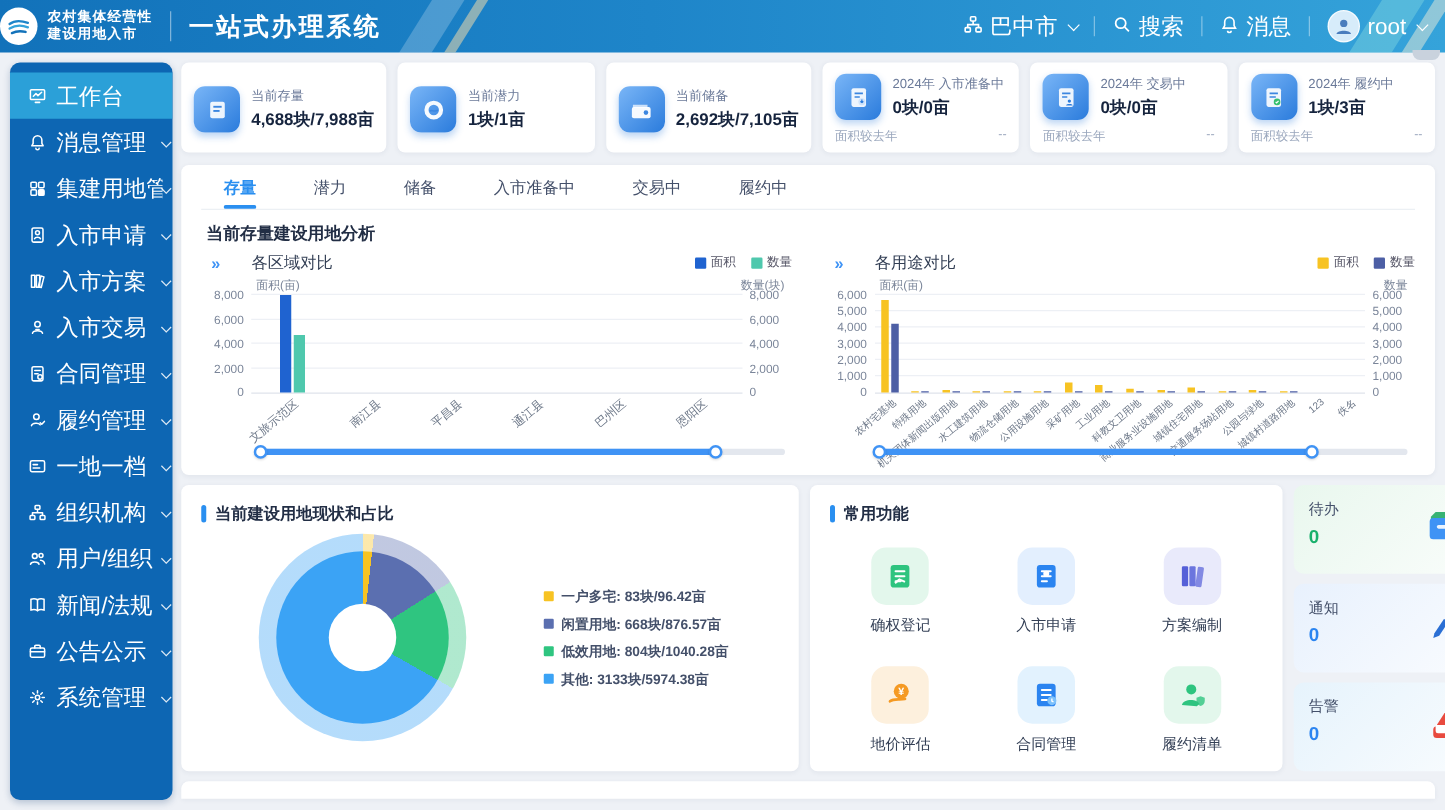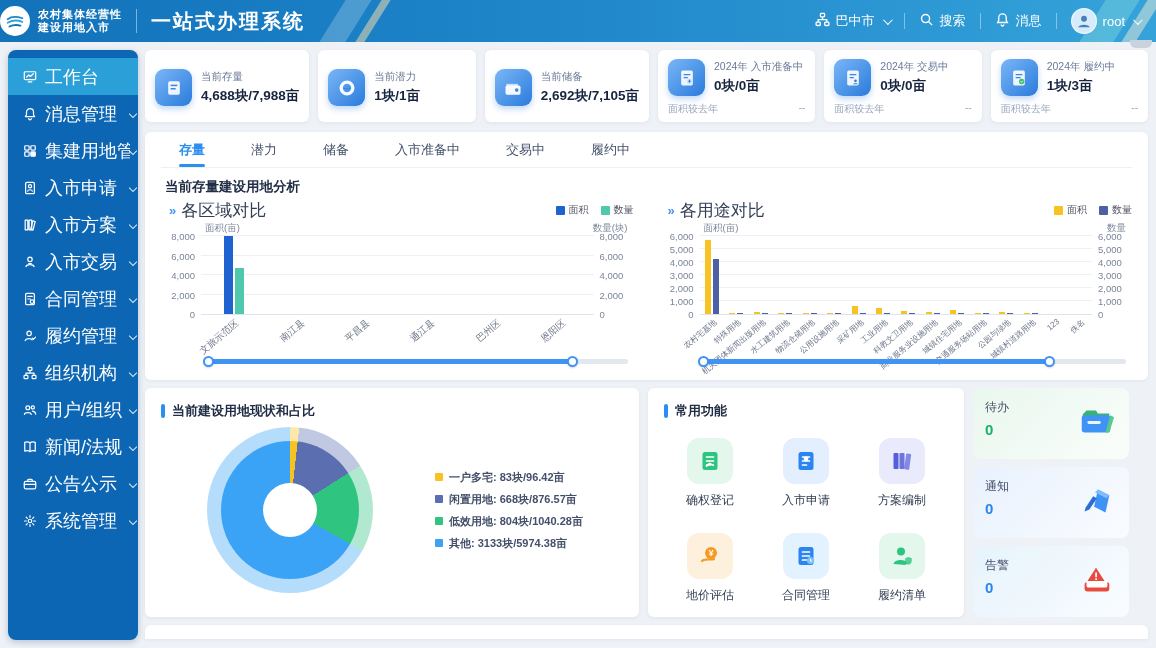--- a/index.html
+++ b/index.html
@@ -13,21 +13,21 @@
   .hdr-stripe { position:absolute; top:-10px; height:70px; transform:skewX(-32deg); pointer-events:none;}
   .s1 { left:330px; width:26px; background:rgba(255,255,255,.22);}
   .s2 { left:366px; width:9px; background:rgba(255,226,170,.5);}
   .s3 { left:1090px; width:34px; background:rgba(150,230,225,.35);}
   .s4 { left:1132px; width:14px; background:rgba(255,244,214,.45);}
   .brand { display:flex; align-items:center; }
   .logo { width:30px; height:30px; border-radius:50%; background:#fff; display:flex; align-items:center; justify-content:center; margin-right:8px; flex:none;}
   .brand-text { display:flex; flex-direction:column; font-size:11px; font-weight:bold; line-height:13px; letter-spacing:1px;}
   .brand-div { width:1px; height:24px; background:rgba(255,255,255,.45); margin:0 14px;}
   h1 { font-size:20px; font-weight:bold; letter-spacing:2px; white-space:nowrap;}
-  .header-right { display:flex; align-items:center; padding-right:16px; font-size:13px; z-index:2;}
+  .header-right { display:flex; align-items:center; padding-right:16px; font-size:18px; z-index:2;}
   .hitem { display:flex; align-items:center; gap:6px; cursor:pointer; white-space:nowrap;}
   .hsep { width:1px; height:16px; background:rgba(255,255,255,.4); margin:0 14px;}
   .chev { display:inline-block; width:7px; height:7px; border-right:1.6px solid currentColor; border-bottom:1.6px solid currentColor; transform:rotate(45deg) translateY(-2px); margin-left:2px;}
   .avatar { width:26px; height:26px; border-radius:50%; background:#d7ecfa; display:flex; align-items:center; justify-content:center; border:1.5px solid rgba(255,255,255,.8);}
   .collapse-handle { position:absolute; right:4px; top:40px; width:22px; height:8px; background:#c9d2dd; border-radius:0 0 6px 6px; z-index:11;}
 
   
   aside { position:absolute; left:8px; top:50px; width:130px; height:590px; background:#0d66b3;
     border-radius:8px; padding-top:8px; overflow:hidden; box-shadow:0 2px 6px rgba(20,60,110,.25);}
   .sb-item { display:flex; align-items:center; height:37px; padding:0 0 0 14px; color:#fff; font-size:18px; cursor:pointer; position:relative;}
@@ -56,21 +56,21 @@
   .analysis-card { margin-top:10px; height:248px; padding:0 16px 8px 16px;}
   .tabbar { display:flex; gap:46px; height:36px; align-items:center; border-bottom:1px solid #ecf0f4; padding-left:18px;}
   .tab { font-size:13px; color:#44506a; cursor:pointer; position:relative; height:100%; display:flex; align-items:center;}
   .tab.active { color:#2a8ff0; font-weight:bold;}
   .tab.active::after { content:""; position:absolute; bottom:0; left:50%; transform:translateX(-50%); width:26px; height:3px; border-radius:2px; background:#2a8ff0;}
   .an-title { font-size:13.5px; font-weight:bold; color:#222e45; margin:10px 0 2px 4px;}
   .charts { display:flex; gap:26px; }
   .chart { flex:1; min-width:0; }
   .ch-head { display:flex; align-items:center; height:24px; }
   .ch-arrows { color:#3f93f5; font-size:13px; font-weight:bold; margin:0 5px 0 8px;}
-  .ch-title { font-size:17px; color:#333f55;}
+  .ch-title { font-size:13px; color:#333f55;margin-left:20px;}
   .ch-legend { margin-left:auto; display:flex; gap:12px; font-size:10px; color:#556; align-items:center;}
   .lg-item { display:flex; align-items:center; gap:4px; cursor:pointer;}
   .lg-item i { width:9px; height:9px; border-radius:1px; display:inline-block;}
   .ch-axnames { display:flex; justify-content:space-between; font-size:9.5px; color:#7a8599; padding:0 6px 2px 44px; height:15px;}
   .ch-body { display:flex; }
   .ch-yaxis { width:40px; display:flex; flex-direction:column; justify-content:space-between; font-size:9.5px; color:#7a8599; height:78px; flex:none;}
   .ch-yaxis.l { text-align:right; padding-right:6px;}
   .ch-yaxis.r { text-align:left; padding-left:6px;}
   .ch-yaxis span { line-height:0; }
   .ch-plot { flex:1; position:relative; height:78px; border-bottom:1px solid #dfe4ec; display:flex;}
@@ -91,21 +91,21 @@
   .donut-card { width:494px; flex:none;}
   .donut-wrap { display:flex; align-items:center; height:180px; }
   .donut-zone { width:290px; display:flex; justify-content:center;}
   .do-outer { width:166px; height:166px; border-radius:50%; display:flex; align-items:center; justify-content:center;}
   .do-main { width:138px; height:138px; border-radius:50%; display:flex; align-items:center; justify-content:center;}
   .do-hole { width:54px; height:54px; border-radius:50%; background:#fff;}
   .donut-legend { list-style:none; font-size:11px; color:#44506a;font-weight:bold;}
   .donut-legend li { display:flex; align-items:center; gap:6px; margin:7px 0; white-space:nowrap;}
   .donut-legend i { width:8px; height:8px; border-radius:1px; display:inline-block; flex:none;}
 
-  .func-card { width:316px; flex:none;}
+  .func-card { width:378px; flex:none;}
   .func-grid { display:grid; grid-template-columns:repeat(3,1fr); row-gap:24px; padding:18px 14px 0 14px;}
   .func-item { display:flex; flex-direction:column; align-items:center; cursor:pointer;}
   .func-ico { width:46px; height:46px; border-radius:12px; display:flex; align-items:center; justify-content:center;}
   .func-ico svg { width:24px; height:24px;}
   .func-label { font-size:12px; color:#333f55; margin-top:8px; white-space:nowrap;}
 
   .side-col { width:156px; flex:none; display:flex; flex-direction:column; gap:8px;}
   .side-card { flex:1; border-radius:8px; padding:11px 12px; display:flex; justify-content:space-between; cursor:pointer; position:relative; overflow:hidden;}
   .side-label { font-size:12px; color:#44506a;}
   .side-value { font-size:15px; font-weight:bold; margin-top:5px;}
@@ -259,20 +259,30 @@
       </div>
       <div class="sb-item">
         <span class="sb-icon">
           <svg viewBox="0 0 16 16" fill="none" stroke="#fff" stroke-width="1.4" stroke-linecap="round" stroke-linejoin="round">
             <circle cx="7" cy="5" r="2.5"></circle>
             <path d="M2.5 13.2c.7-2.8 6.6-3 8-.8"></path>
             <path d="M10.5 10.5l1.4 1.4 2.4-2.6"></path>
           </svg>
         </span>
     <span class="sb-label">履约管理</span>
+    <span class="sb-chev"></span>
+      </div>
+      <div class="sb-item">
+        <span class="sb-icon">
+          <svg viewBox="0 0 16 16" fill="none" stroke="#fff" stroke-width="1.4" stroke-linecap="round" stroke-linejoin="round">
+            <rect x="1.5" y="3" width="13" height="10" rx="1.5"></rect>
+            <path d="M4 6.5h4M4 9.5h6"></path>
+          </svg>
+        </span>
+    <span class="sb-label">一地一档</span>
     <span class="sb-chev"></span>
       </div>
       <div class="sb-item">
         <span class="sb-icon">
           <svg viewBox="0 0 16 16" fill="none" stroke="#fff" stroke-width="1.4" stroke-linecap="round" stroke-linejoin="round">
             <rect x="5.8" y="1.5" width="4.4" height="3.6" rx=".8"></rect>
             <rect x="1.2" y="10.8" width="4.4" height="3.6" rx=".8"></rect>
             <rect x="10.4" y="10.8" width="4.4" height="3.6" rx=".8"></rect>
             <path d="M8 5.2v3M8 8.2H3.4v2.4M8 8.2h4.6v2.4"></path>
           </svg>

